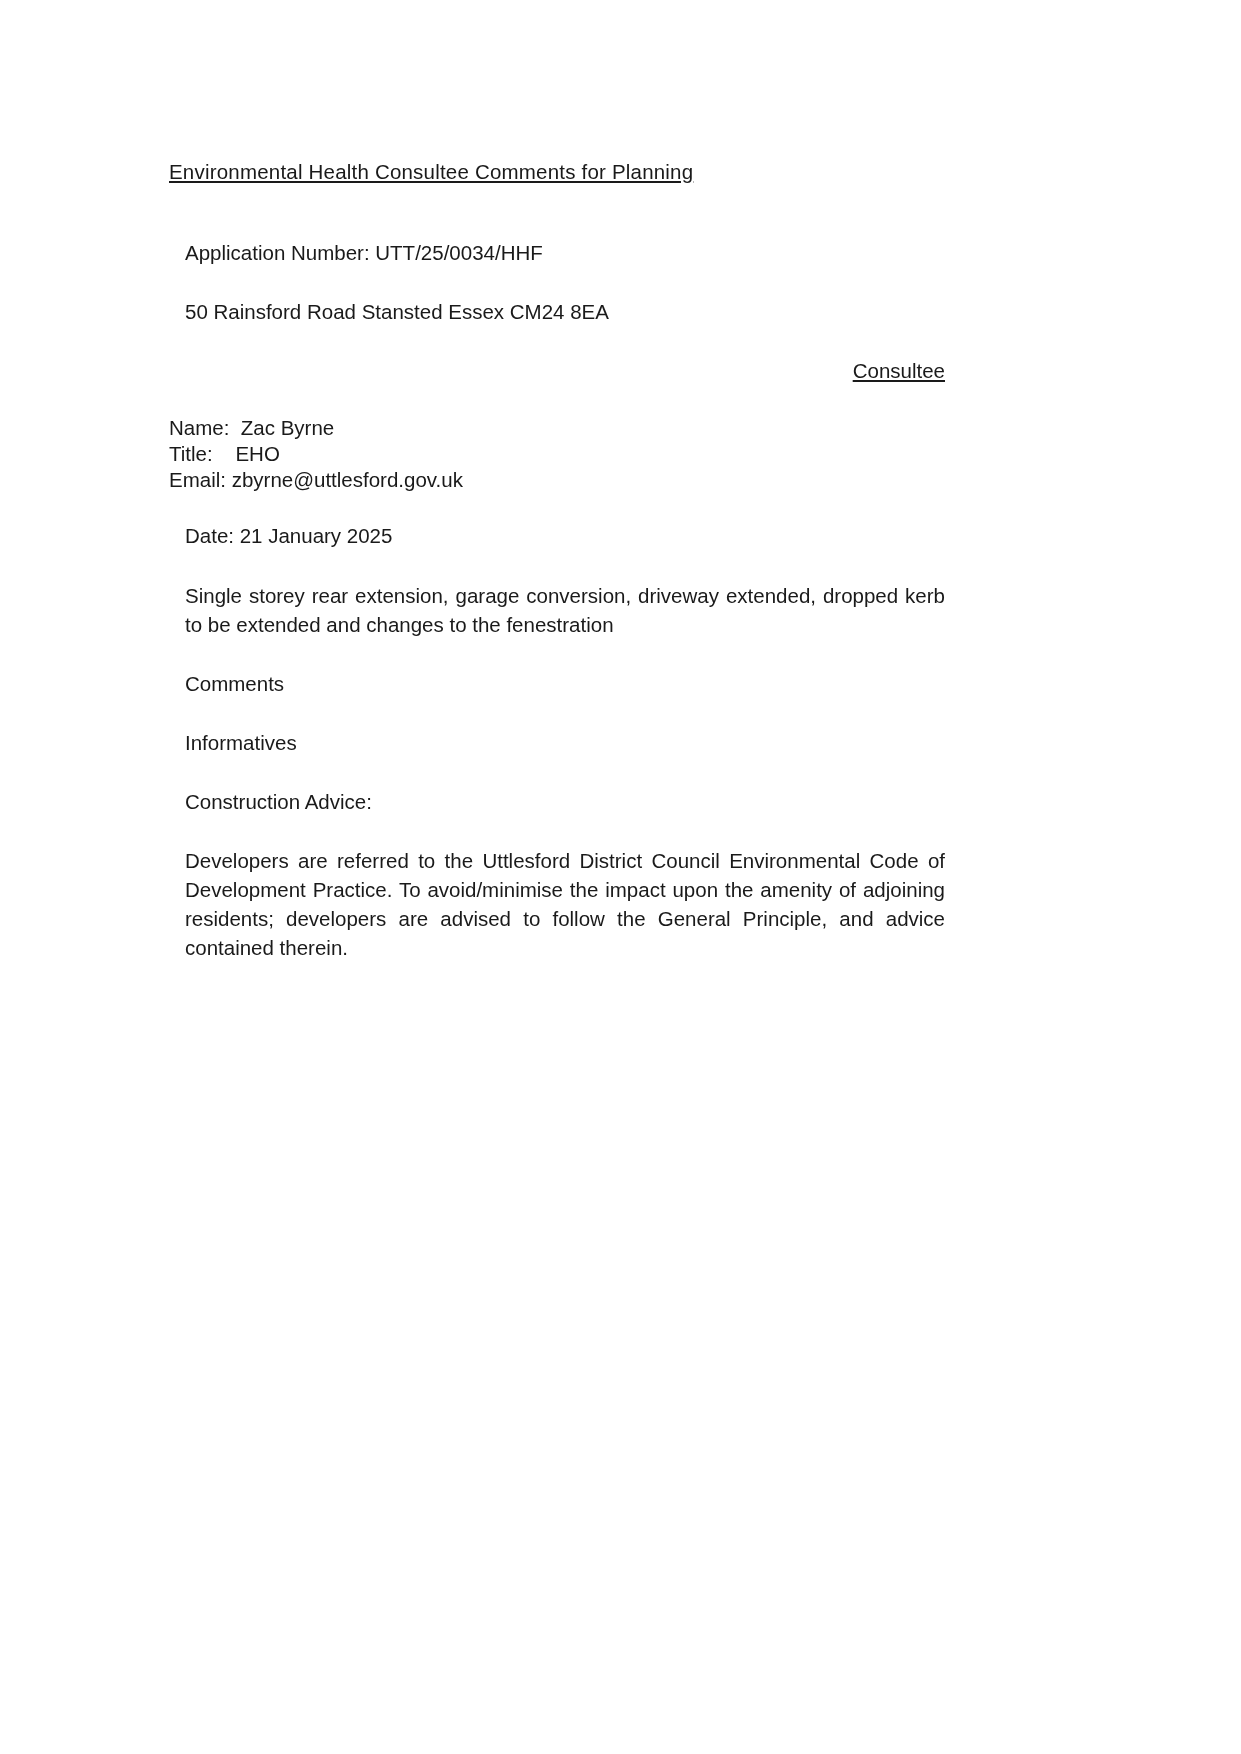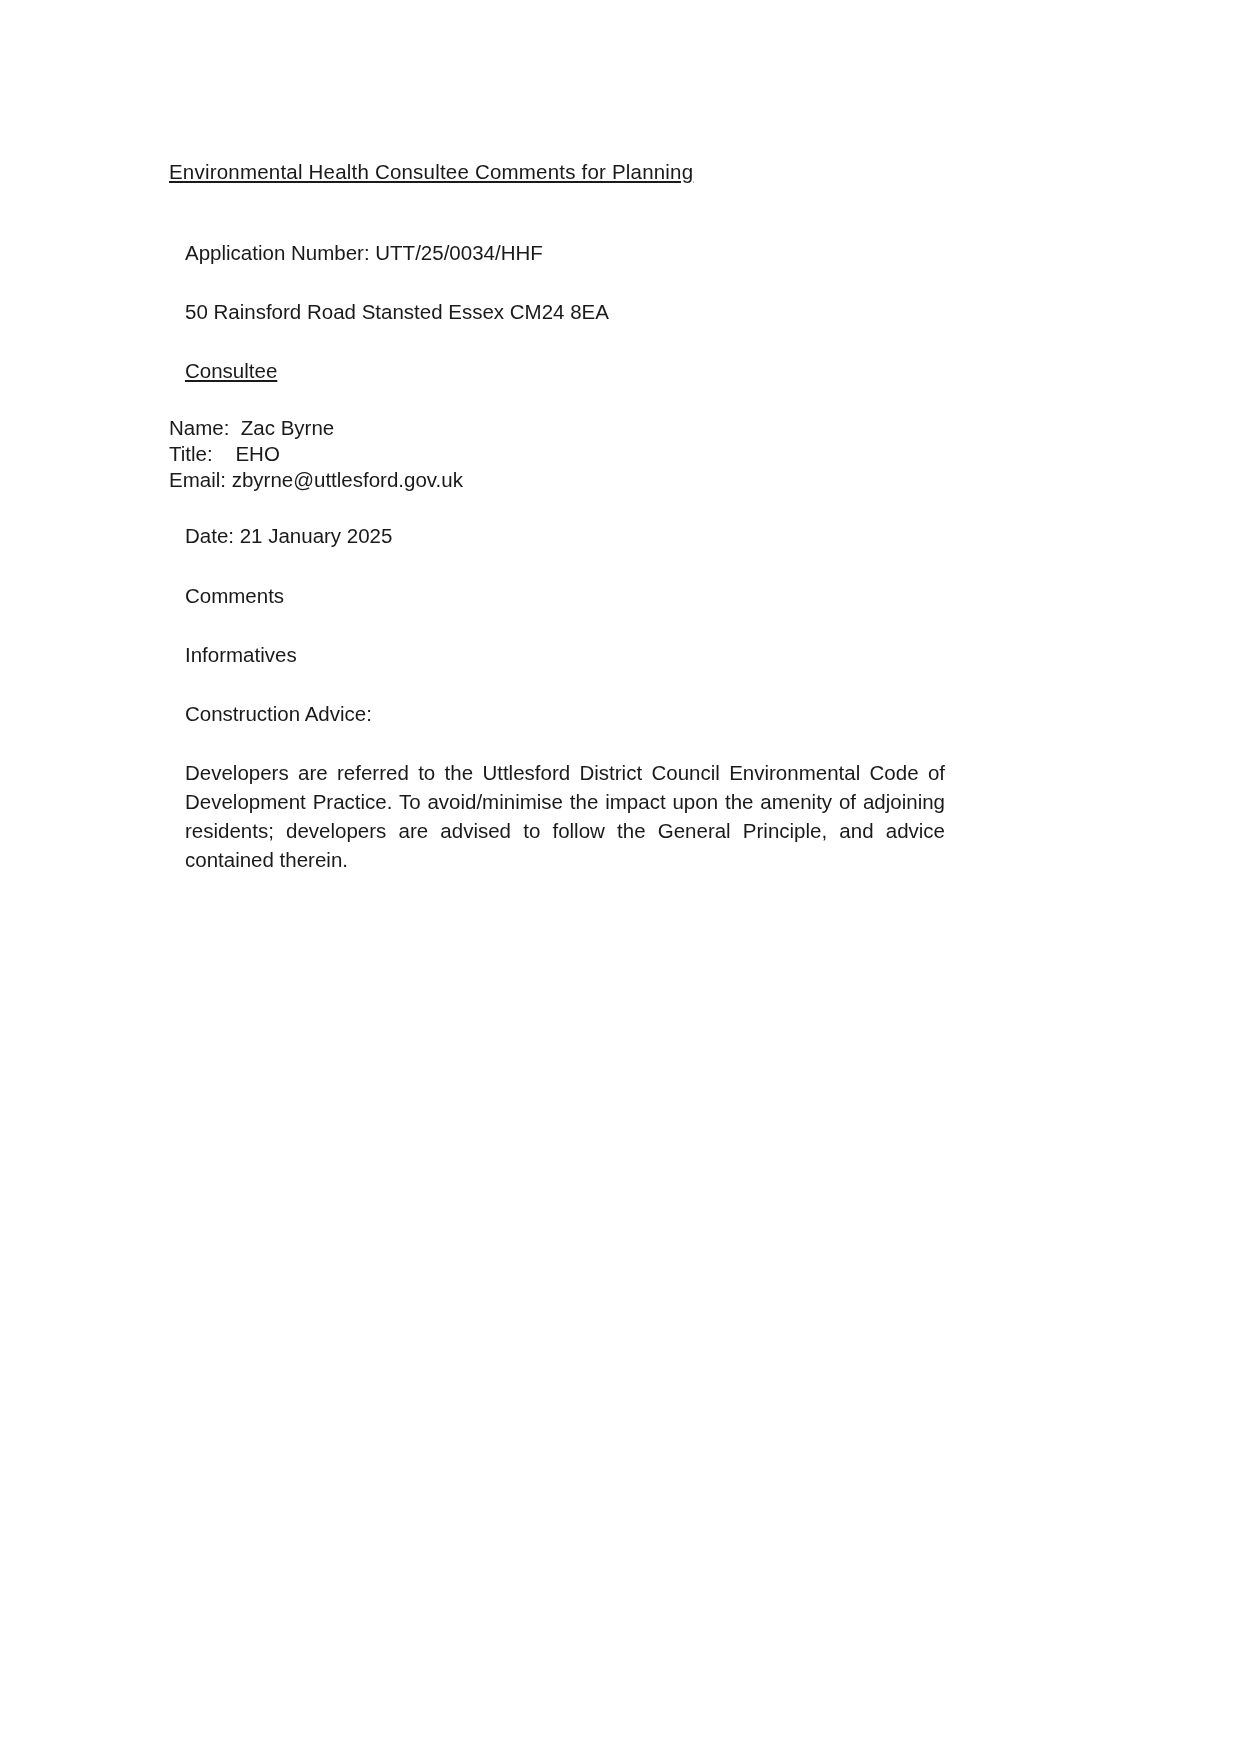--- a/index.html
+++ b/index.html
@@ -31,20 +31,21 @@
     margin: 0 0 54px 0;
     letter-spacing: 0.2px;
   }
   .para {
     font-size: 20.5px;
     margin: 0 0 30px 16px;
     line-height: 1.42;
   }
   .underlined {
     text-decoration: underline;
+    text-align: right;
   }
   .consultee-block {
     font-size: 20.5px;
     line-height: 1.27;
     margin: 0 0 28px 0;
   }
   .consultee-line {
     white-space: pre-wrap;
   }
   .justified {
@@ -66,20 +67,21 @@
   <p class="para underlined">Consultee</p>
 
   <div class="consultee-block">
     <div class="consultee-line">Name:  Zac Byrne</div>
     <div class="consultee-line">Title:    EHO</div>
     <div class="consultee-line">Email: zbyrne@uttlesford.gov.uk</div>
   </div>
 
   <p class="para">Date:  21 January 2025</p>
 
+  <p class="para justified">Single storey rear extension, garage conversion, driveway extended, dropped kerb to be extended and changes to the fenestration</p>
 
   <p class="para">Comments</p>
 
   <p class="para">Informatives</p>
 
   <p class="para">Construction Advice:</p>
 
   <p class="para justified">Developers are referred to the Uttlesford District Council Environmental Code of Development Practice. To avoid/minimise the impact upon the amenity of adjoining residents; developers are advised to follow the General Principle, and advice contained therein.</p>
 
 </div>

